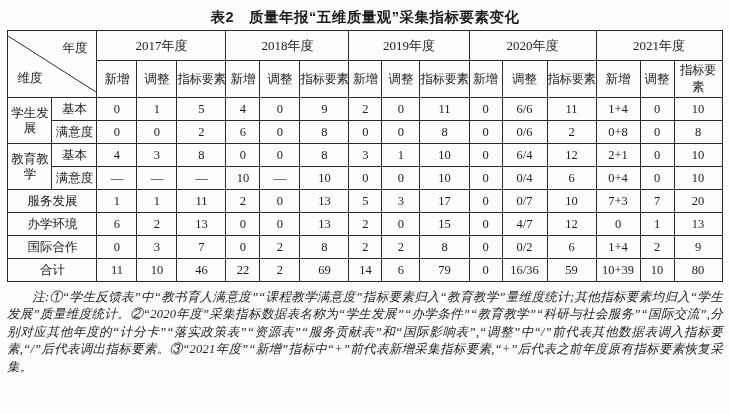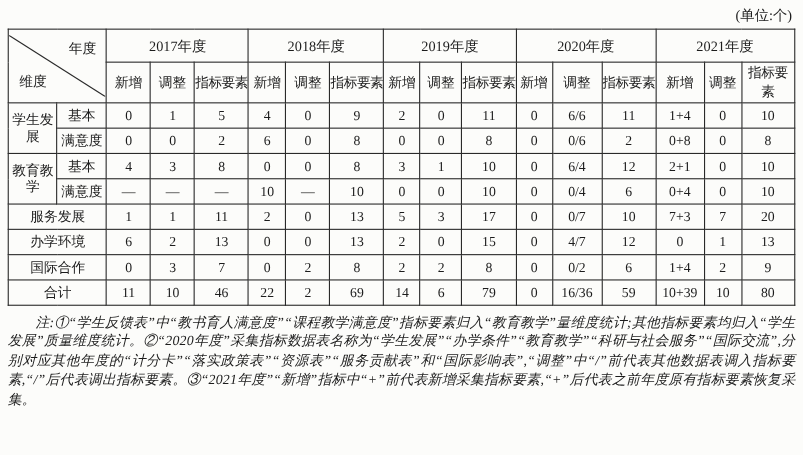--- a/index.html
+++ b/index.html
@@ -67,21 +67,21 @@
     text-indent: 2em;
     font-style: italic;
     letter-spacing: 0.2px;
   }
 </style>
 </head>
 <body>
 
 <div class="page">
 
-  <div class="unit">(单位:个)</div>
+  <div class="title">表2　质量年报“五维质量观”采集指标要素变化</div>
 
   <table class="grid">
     <colgroup>
       <col style="width:44px">
         <col style="width:45px">
       <col style="width:40px">
         <col style="width:40px">
         <col style="width:49px">
       <col style="width:34px">
         <col style="width:40px">

